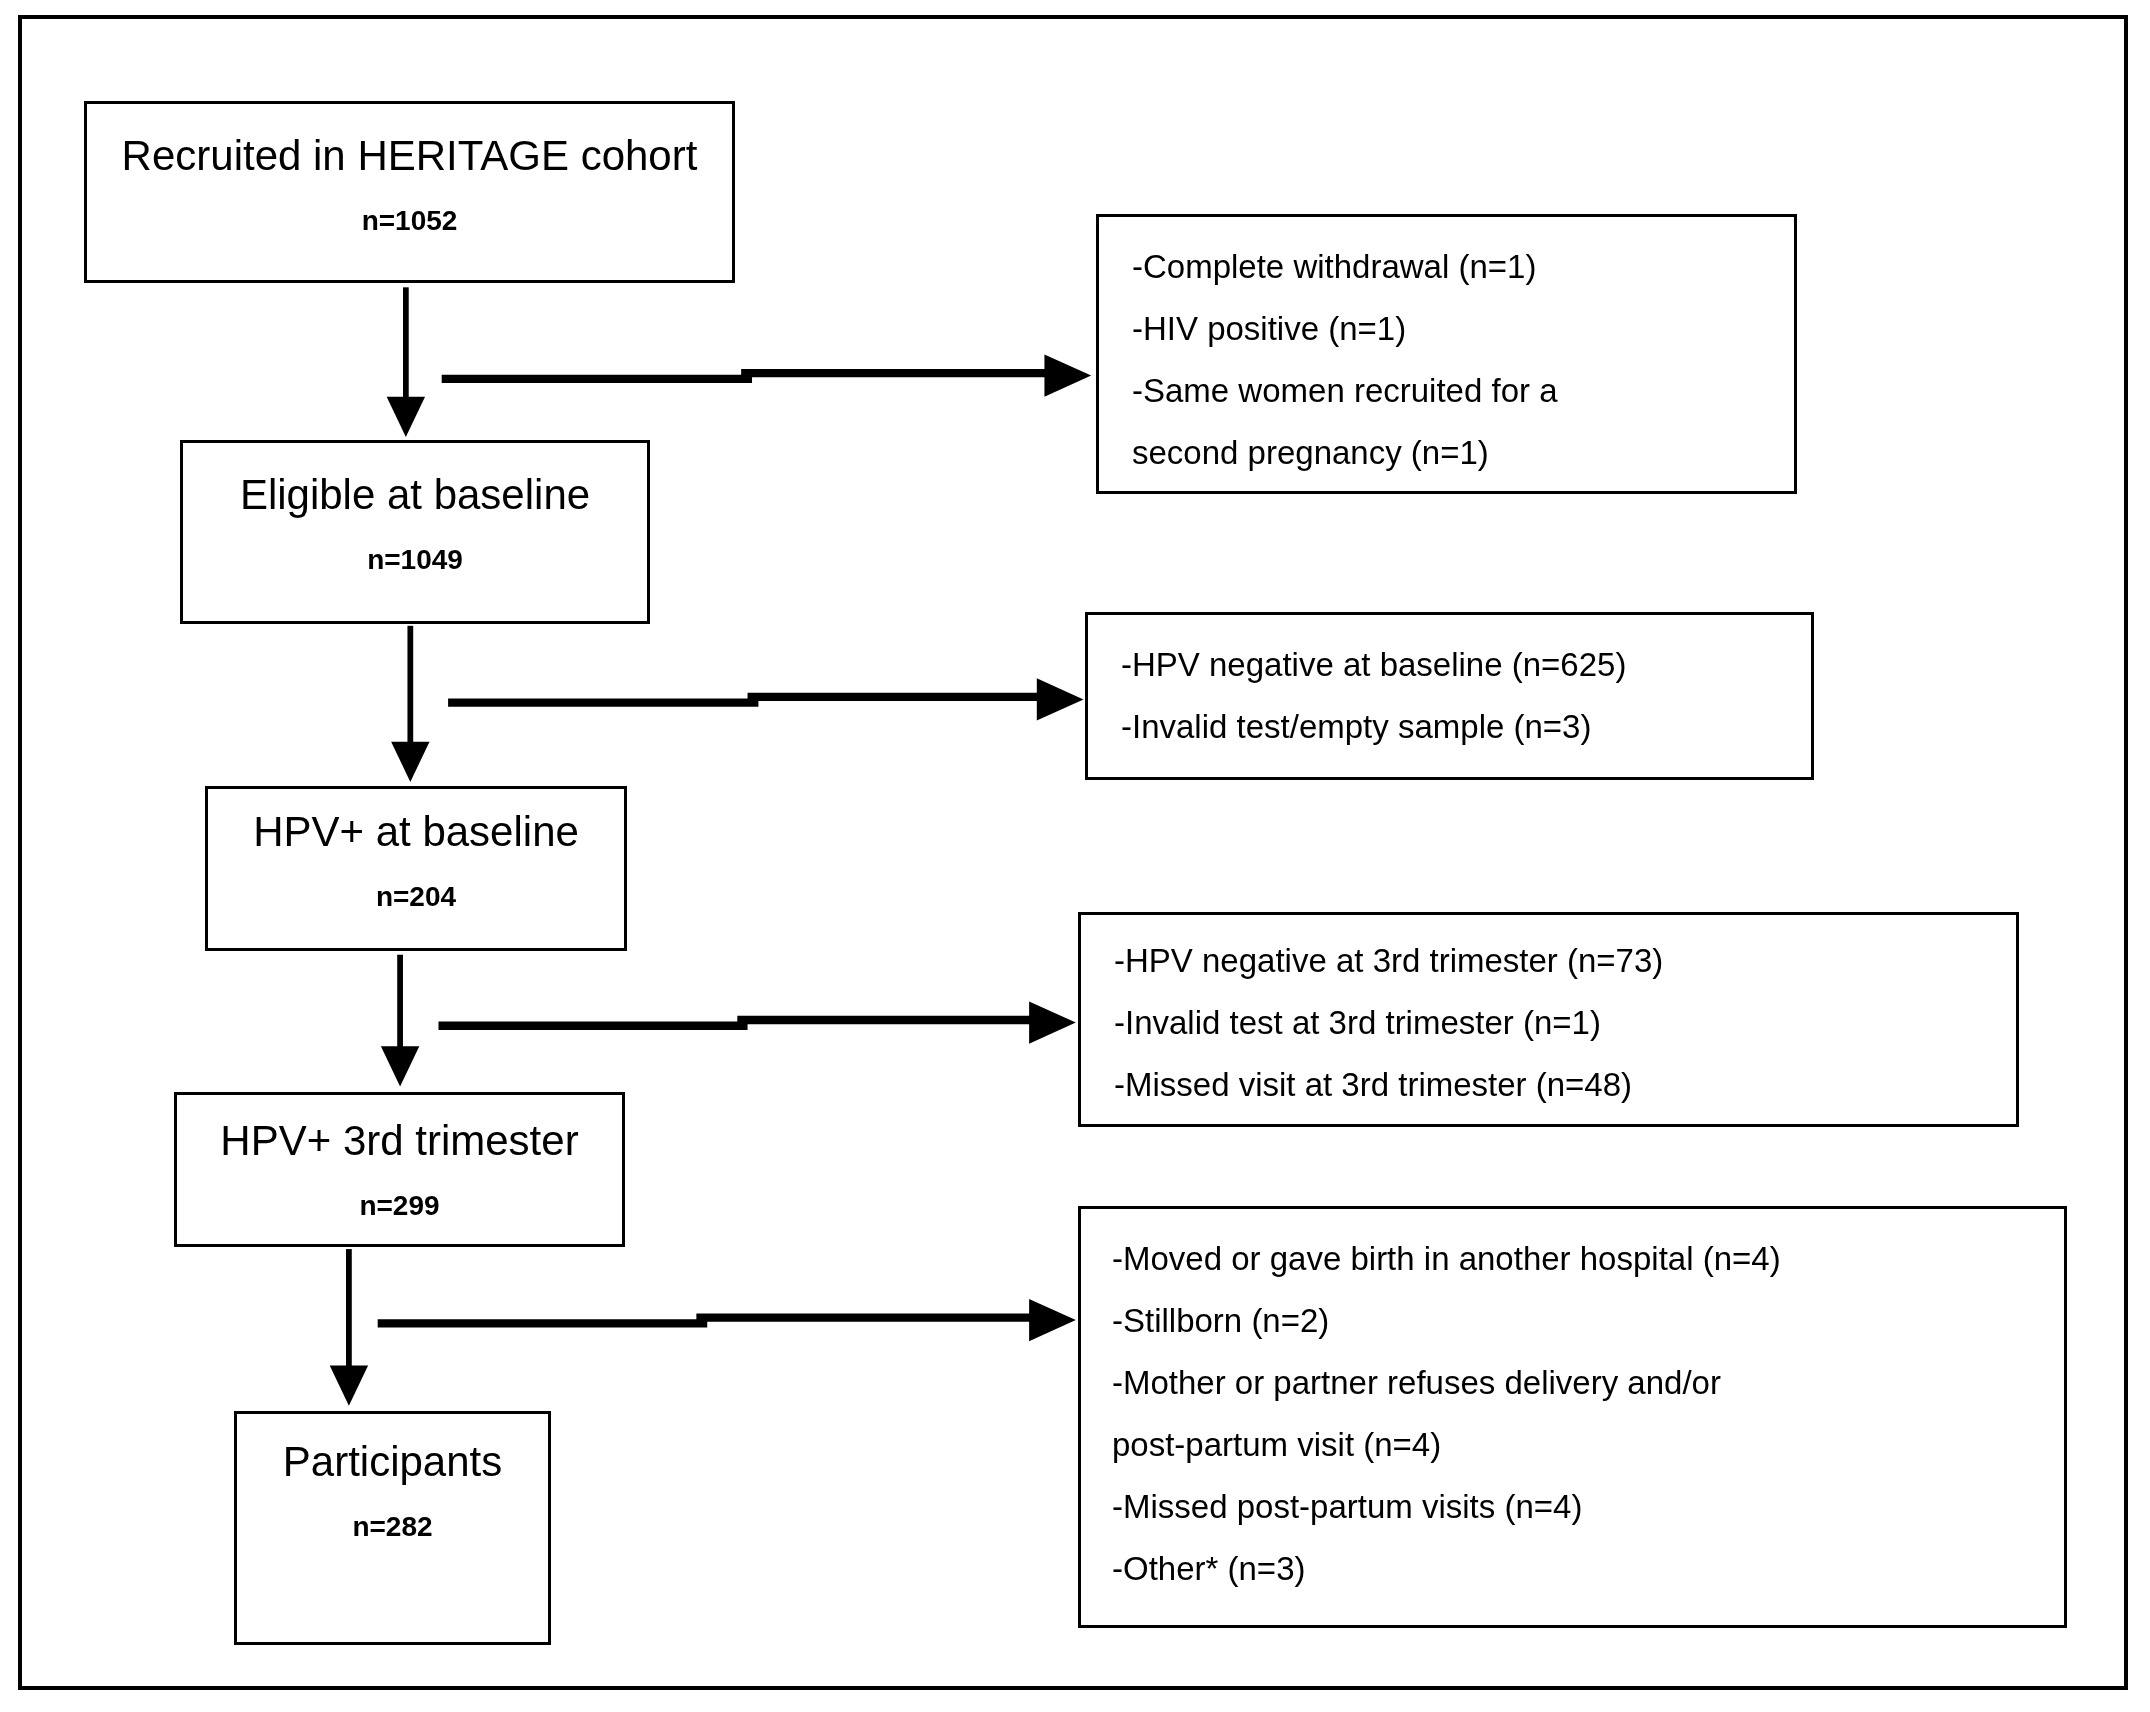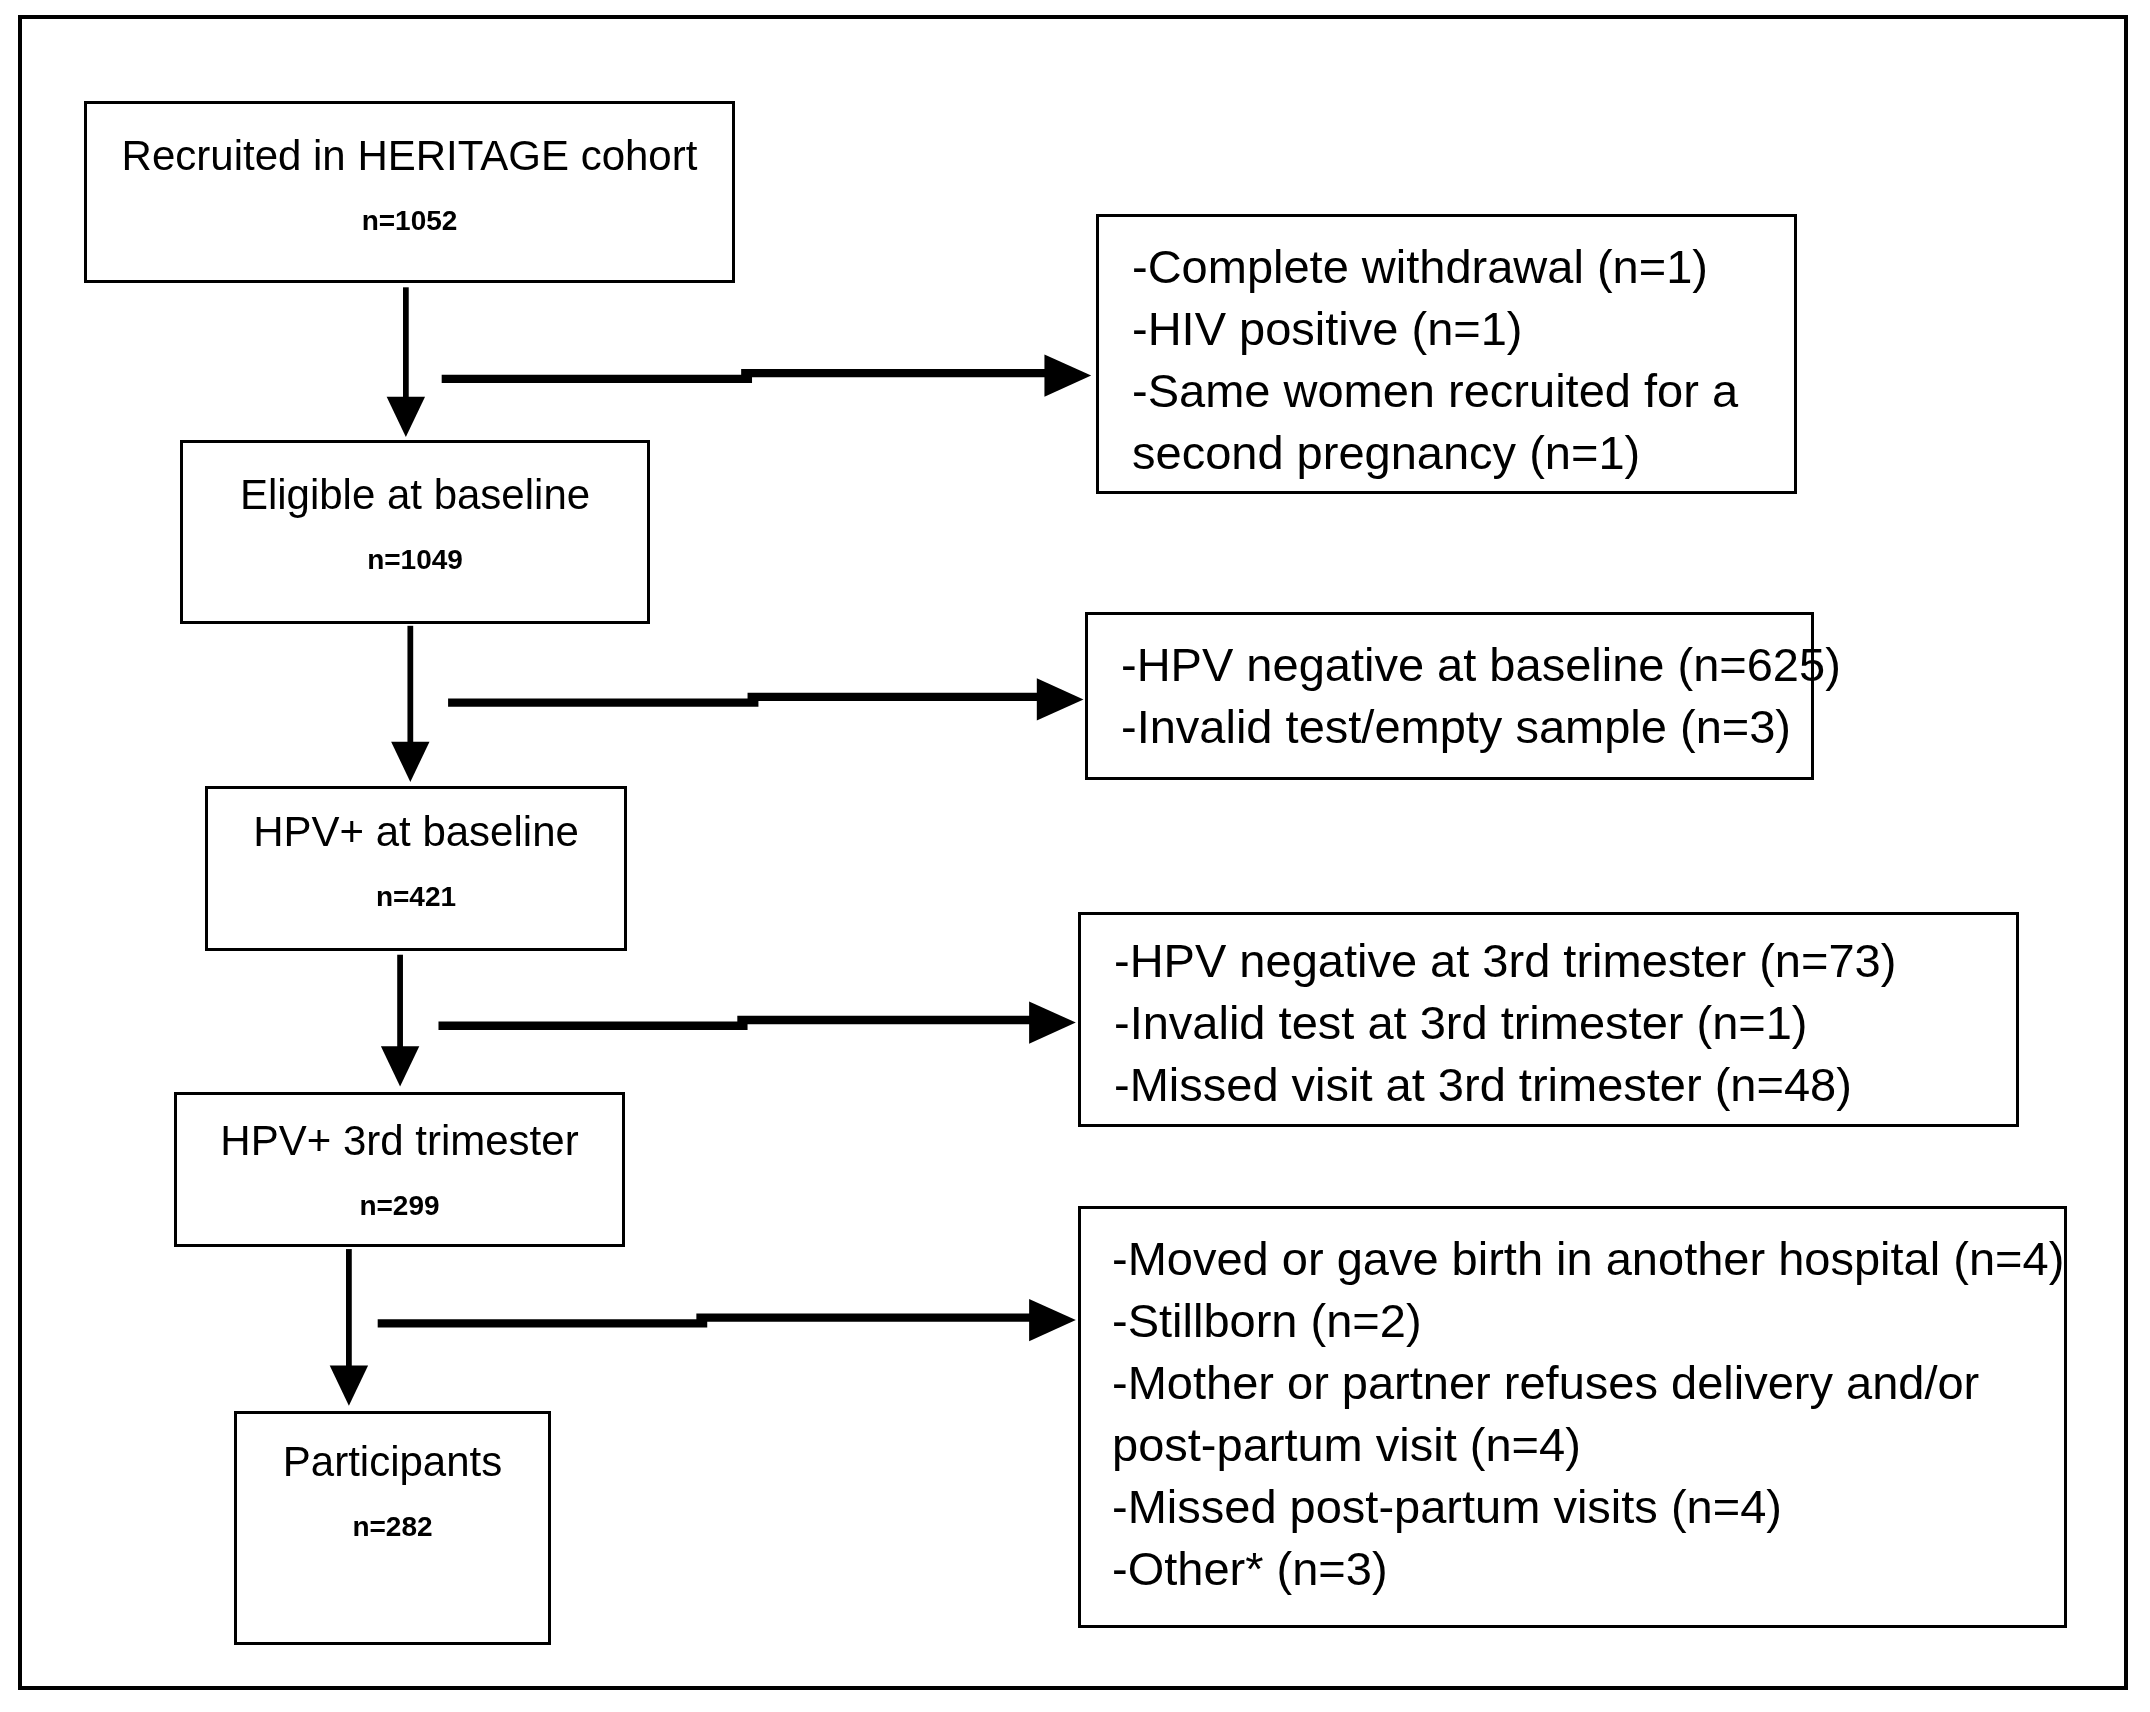--- a/index.html
+++ b/index.html
@@ -52,21 +52,21 @@
     white-space: nowrap;
   }
   .exclusion-box {
     position: absolute;
     border: 3.8px solid #000000;
     box-sizing: border-box;
     background: #ffffff;
     text-align: left;
   }
   .exclusion-box .exclusion-line {
-    font-size: 47px;
+    font-size: 33px;
     line-height: 62px;
     font-weight: 400;
     white-space: nowrap;
   }
   #arrow-layer {
     position: absolute;
     left: 0; top: 0;
   }
   #arrow-layer line { stroke: #000000; }
   #arrow-layer polygon { fill: #000000; stroke: none; }
@@ -132,21 +132,21 @@
     <div class="box-count">n=1052</div>
   </div>
 
   <div class="flow-box" style="left:180px; top:440px; width:470px; height:184px; padding-top:19px;">
     <div class="box-label">Eligible at baseline</div>
     <div class="box-count">n=1049</div>
   </div>
 
   <div class="flow-box" style="left:205px; top:786px; width:422px; height:165px; padding-top:10.2px;">
     <div class="box-label">HPV+ at baseline</div>
-    <div class="box-count">n=421</div>
+    <div class="box-count">n=204</div>
   </div>
 
   <div class="flow-box" style="left:174px; top:1092px; width:451px; height:155px; padding-top:6.4px;justify-content:center;">
     <div class="box-label">HPV+ 3rd trimester</div>
     <div class="box-count">n=299</div>
   </div>
 
   <div class="flow-box" style="left:234px; top:1411px; width:317px; height:234px; padding-top:15px;">
     <div class="box-label">Participants</div>
     <div class="box-count">n=282</div>

